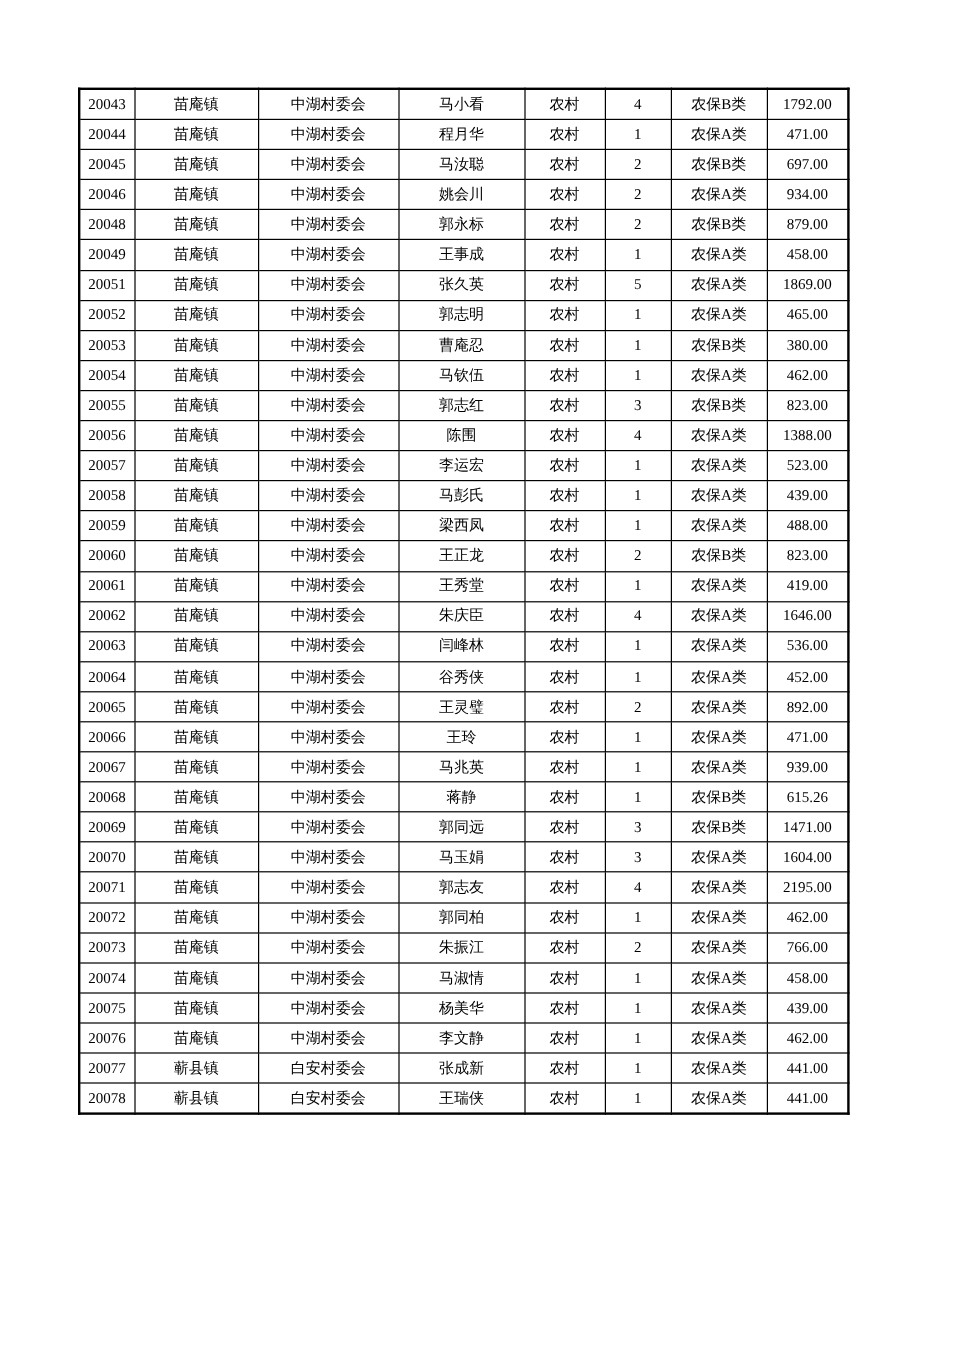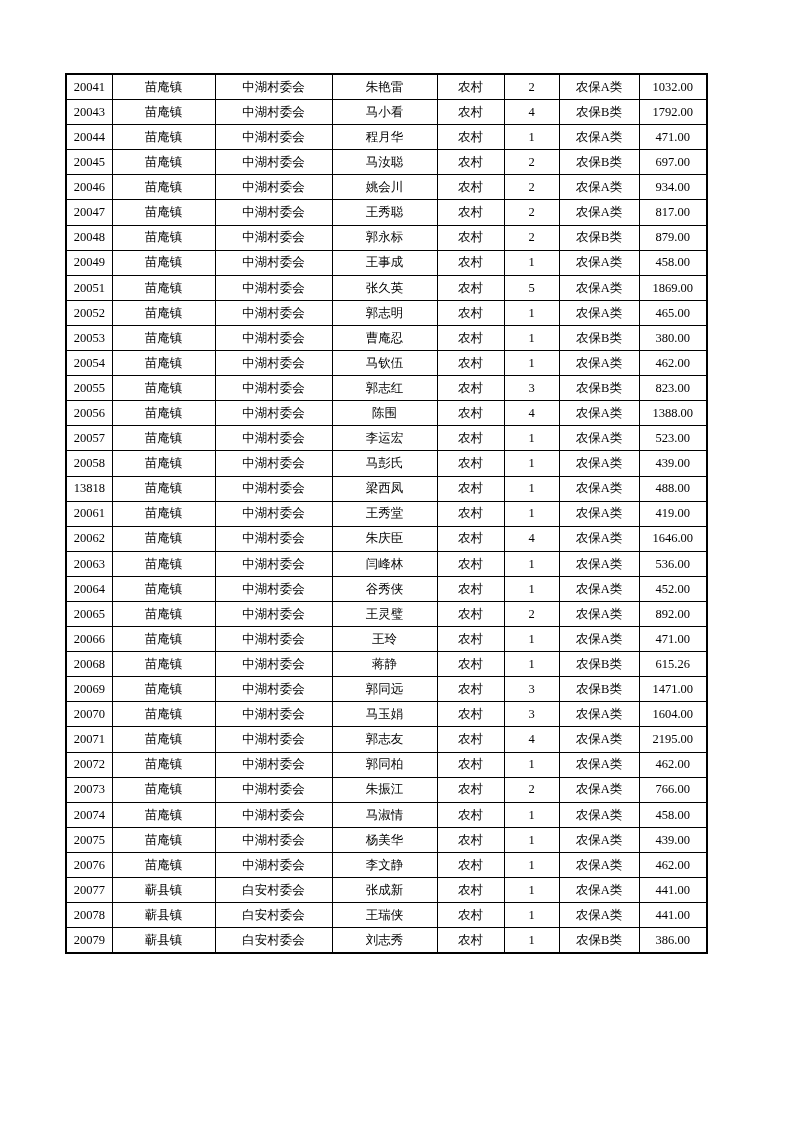--- a/index.html
+++ b/index.html
@@ -61,30 +61,20 @@
         <col class="c1">
         <col class="c2">
         <col class="c3">
       <col class="c4">
         <col class="c5">
         <col class="c6">
         <col class="c7">
     </colgroup>
     <tbody>
         <tr>
-          <td>20041</td>
-          <td>苗庵镇</td>
-          <td>中湖村委会</td>
-          <td>朱艳雷</td>
-          <td>农村</td>
-          <td>2</td>
-          <td>农保A类</td>
-          <td>1032.00</td>
-        </tr>
-        <tr>
           <td>20043</td>
           <td>苗庵镇</td>
           <td>中湖村委会</td>
           <td>马小看</td>
           <td>农村</td>
           <td>4</td>
           <td>农保B类</td>
           <td>1792.00</td>
         </tr>
         <tr>
@@ -111,30 +101,20 @@
           <td>20046</td>
           <td>苗庵镇</td>
           <td>中湖村委会</td>
           <td>姚会川</td>
           <td>农村</td>
           <td>2</td>
           <td>农保A类</td>
           <td>934.00</td>
         </tr>
         <tr>
-          <td>20047</td>
-          <td>苗庵镇</td>
-          <td>中湖村委会</td>
-          <td>王秀聪</td>
-          <td>农村</td>
-          <td>2</td>
-          <td>农保A类</td>
-          <td>817.00</td>
-        </tr>
-        <tr>
           <td>20048</td>
           <td>苗庵镇</td>
           <td>中湖村委会</td>
           <td>郭永标</td>
           <td>农村</td>
           <td>2</td>
           <td>农保B类</td>
           <td>879.00</td>
         </tr>
         <tr>
@@ -221,30 +201,40 @@
           <td>20058</td>
           <td>苗庵镇</td>
           <td>中湖村委会</td>
           <td>马彭氏</td>
           <td>农村</td>
           <td>1</td>
           <td>农保A类</td>
           <td>439.00</td>
         </tr>
         <tr>
-          <td>13818</td>
+          <td>20059</td>
           <td>苗庵镇</td>
           <td>中湖村委会</td>
           <td>梁西凤</td>
           <td>农村</td>
           <td>1</td>
           <td>农保A类</td>
           <td>488.00</td>
         </tr>
         <tr>
+          <td>20060</td>
+          <td>苗庵镇</td>
+          <td>中湖村委会</td>
+          <td>王正龙</td>
+          <td>农村</td>
+          <td>2</td>
+          <td>农保B类</td>
+          <td>823.00</td>
+        </tr>
+        <tr>
           <td>20061</td>
           <td>苗庵镇</td>
           <td>中湖村委会</td>
           <td>王秀堂</td>
           <td>农村</td>
           <td>1</td>
           <td>农保A类</td>
           <td>419.00</td>
         </tr>
         <tr>
@@ -289,20 +279,30 @@
         </tr>
         <tr>
           <td>20066</td>
           <td>苗庵镇</td>
           <td>中湖村委会</td>
           <td>王玲</td>
           <td>农村</td>
           <td>1</td>
           <td>农保A类</td>
           <td>471.00</td>
+        </tr>
+        <tr>
+          <td>20067</td>
+          <td>苗庵镇</td>
+          <td>中湖村委会</td>
+          <td>马兆英</td>
+          <td>农村</td>
+          <td>1</td>
+          <td>农保A类</td>
+          <td>939.00</td>
         </tr>
         <tr>
           <td>20068</td>
           <td>苗庵镇</td>
           <td>中湖村委会</td>
           <td>蒋静</td>
           <td>农村</td>
           <td>1</td>
           <td>农保B类</td>
           <td>615.26</td>
@@ -399,26 +399,16 @@
         </tr>
         <tr>
           <td>20078</td>
           <td>蕲县镇</td>
           <td>白安村委会</td>
           <td>王瑞侠</td>
           <td>农村</td>
           <td>1</td>
           <td>农保A类</td>
           <td>441.00</td>
-        </tr>
-        <tr>
-          <td>20079</td>
-          <td>蕲县镇</td>
-          <td>白安村委会</td>
-          <td>刘志秀</td>
-          <td>农村</td>
-          <td>1</td>
-          <td>农保B类</td>
-          <td>386.00</td>
         </tr>
       </tbody>
   </table>
 </div>
 
 </body></html>

